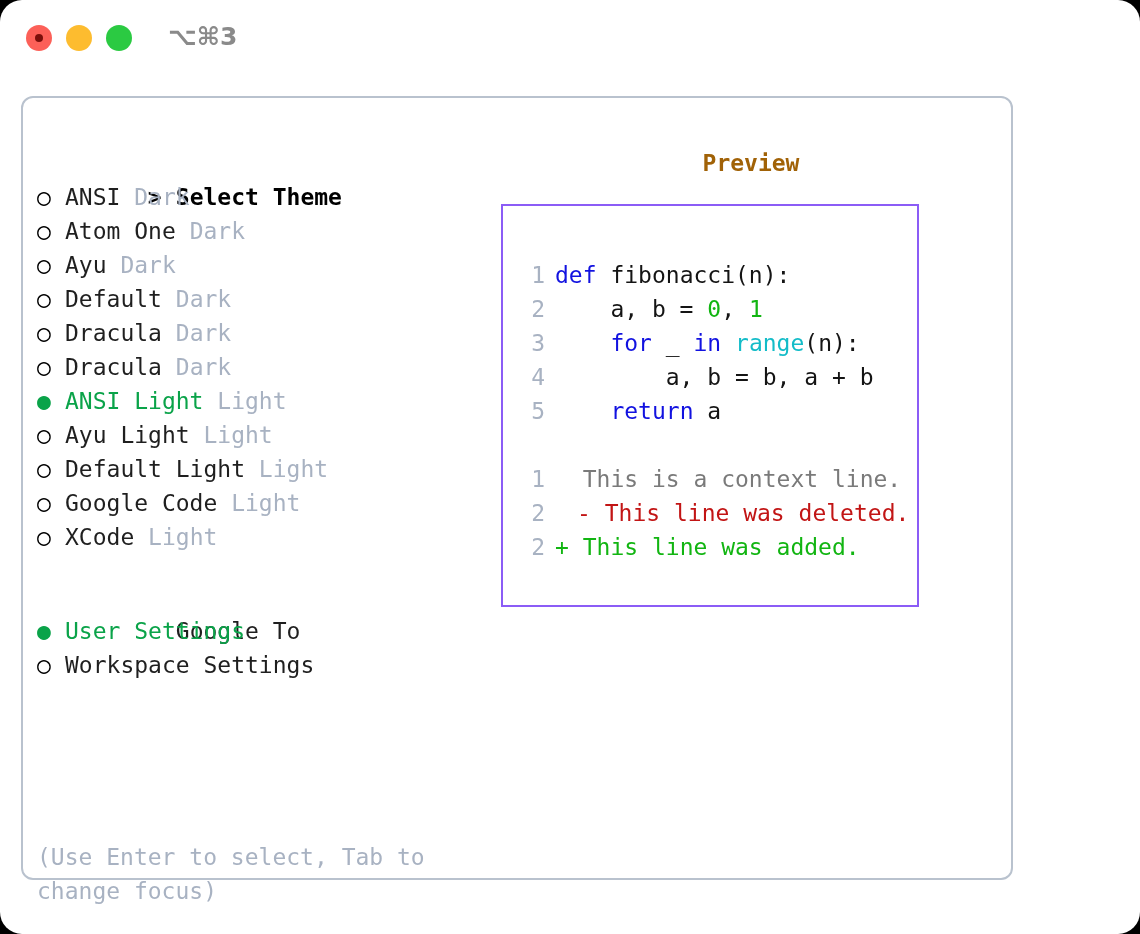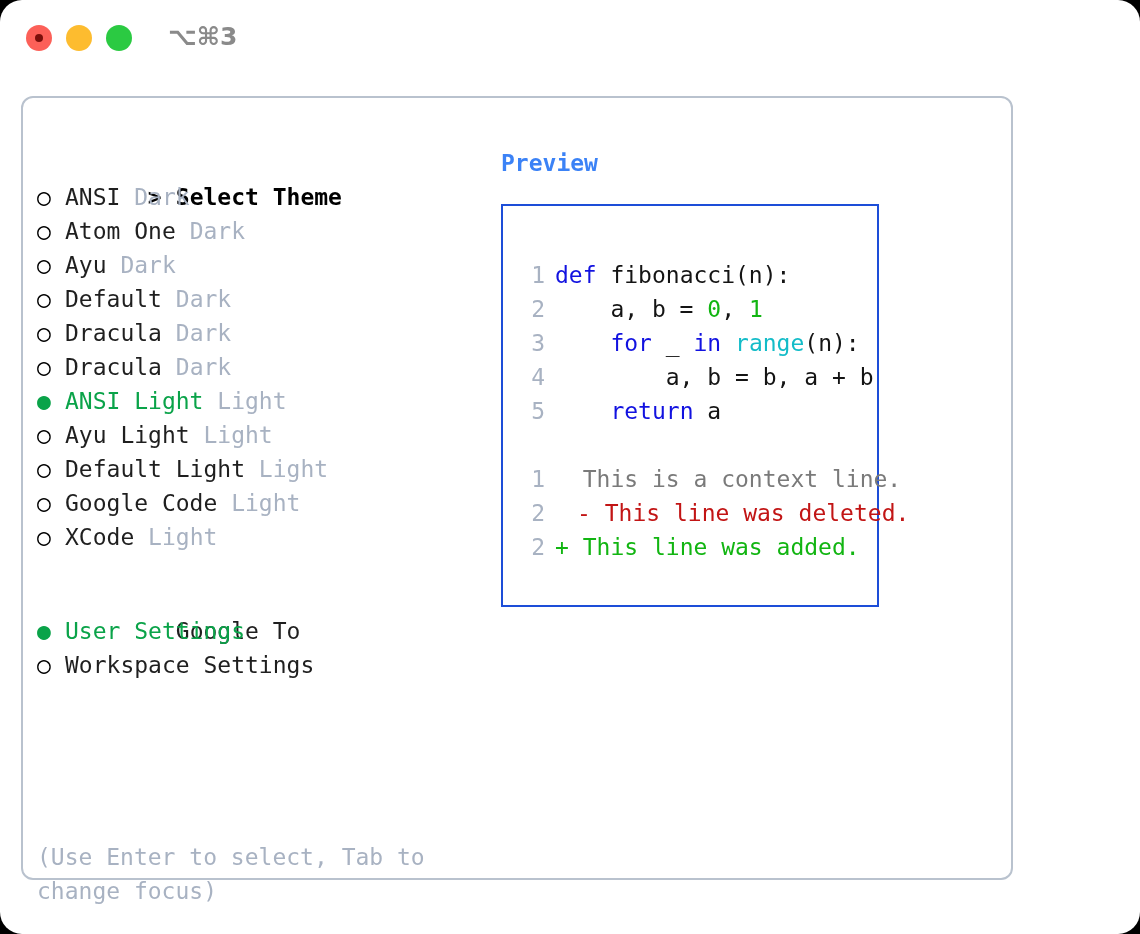--- a/index.html
+++ b/index.html
@@ -121,29 +121,30 @@
   
   #right-col {
     position: absolute;
     left: 478px;
     top: 48px;
     width: 500px;
   }
   #preview-title {
     font-size: 23px;
     font-weight: bold;
-    color: #3b82f6;
-    font-family: "DejaVu Sans Mono", monospace;
-    line-height: 34px;
+    color: #a16207;
+    font-family: "DejaVu Sans Mono", monospace;
+    line-height: 34px;
+    text-align: center;
   }
   #preview-box {
     margin-top: 24px;
-    width: 378px;
+    width: 418px;
     height: 403px;
-    border: 2px solid #1d4ed8;
+    border: 2px solid #8b5cf6;
     background: #ffffff;
     box-sizing: border-box;
     position: relative;
   }
   #code {
     position: absolute;
     left: 18px;
     top: 52px;
     font-family: "DejaVu Sans Mono", monospace;
     font-size: 23px;

